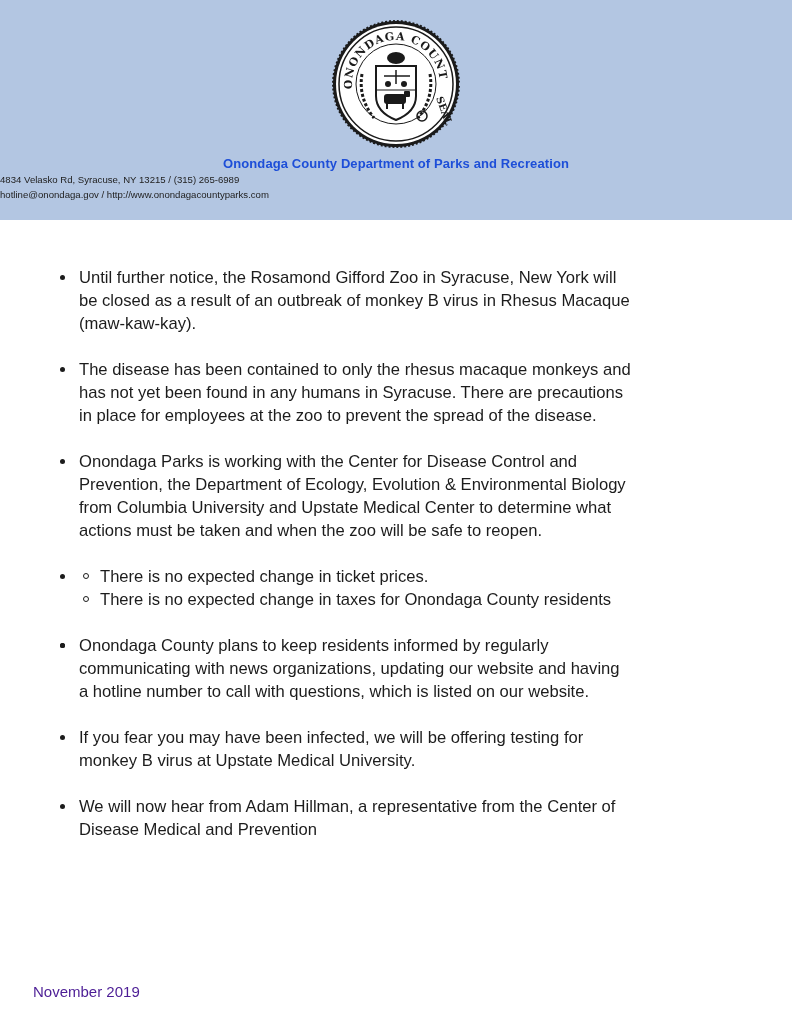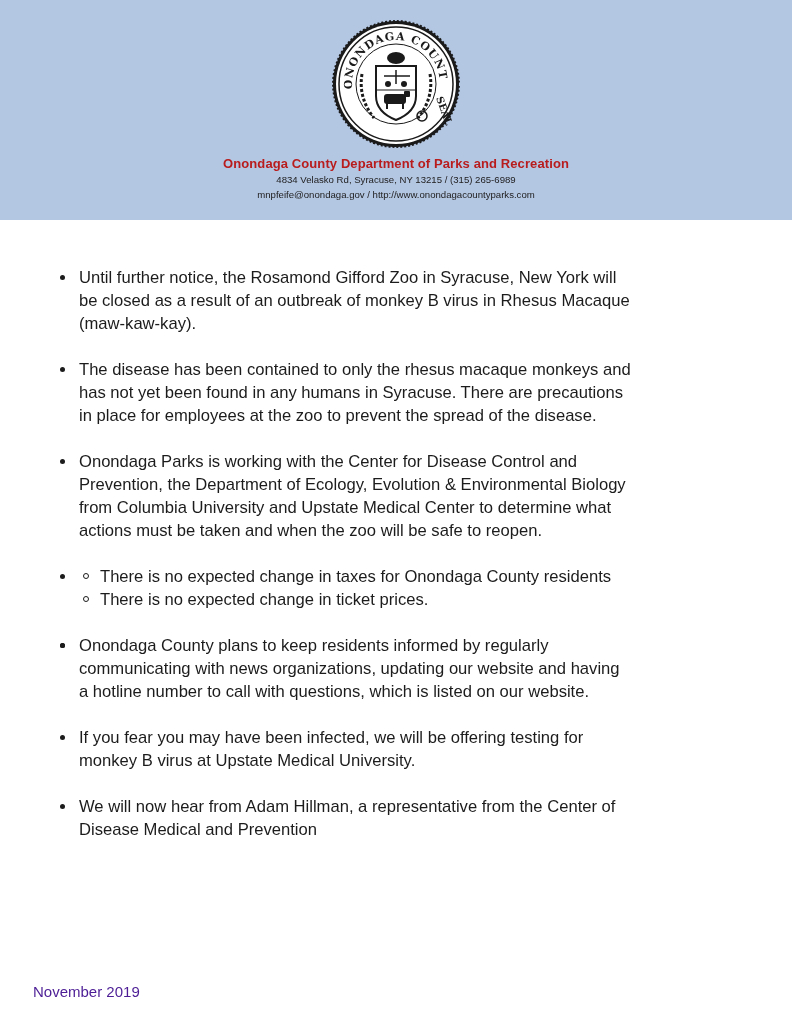--- a/index.html
+++ b/index.html
@@ -29,27 +29,26 @@
     width: 132px;
     height: 132px;
   }
   .org-name {
     position: absolute;
     left: 0; width: 792px;
     top: 156px;
     text-align: center;
     font-weight: bold;
     font-size: 13px;
-    color: #b91c1c;
+    color: #1d4ed8;
     letter-spacing: 0.1px;
   }
   .org-line {
     position: absolute;
     left: 0; width: 792px;
-    text-align: center;
     font-size: 9.6px;
     color: #222;
   }
   .org-address { top: 174px; }
   .org-contact { top: 189px; }
 
   .content {
     position: absolute;
     left: 0; top: 266px;
     width: 688px;
@@ -142,48 +141,48 @@
     <rect x="72" y="85" width="2" height="6" fill="#1a1a1a"></rect>
 
     <path d="M 32 56 Q 28 80 44 100" fill="none" stroke="#1a1a1a" stroke-width="3" stroke-dasharray="3 2"></path>
     <path d="M 100 56 Q 104 80 88 100" fill="none" stroke="#1a1a1a" stroke-width="3" stroke-dasharray="3 2"></path>
     <circle cx="92" cy="98" r="5" fill="none" stroke="#1a1a1a" stroke-width="1.5"></circle>
     <text x="106" y="80" font-family="DejaVu Serif, serif" font-weight="bold" font-size="10" fill="#1a1a1a" transform="rotate(70 106 80)">SEAL</text>
   </svg>
 
   <div class="org-name">Onondaga County Department of Parks and Recreation</div>
   <div class="org-line org-address">4834 Velasko Rd, Syracuse, NY 13215 / (315) 265-6989</div>
-  <div class="org-line org-contact">mnpfeife@onondaga.gov / http://www.onondagacountyparks.com</div>
+  <div class="org-line org-contact">hotline@onondaga.gov / http://www.onondagacountyparks.com</div>
 </div>
 
 <div class="content">
   <ul class="main">
     <li>
       <span class="bullet"></span>
       <span>Until further notice, the Rosamond Gifford Zoo in Syracuse, New York will be closed as a result of an outbreak of monkey B virus in Rhesus Macaque (maw-kaw-kay).</span>
     </li>
     <li>
       <span class="bullet"></span>
       <span>The disease has been contained to only the rhesus macaque monkeys and has not yet been found in any humans in Syracuse. There are precautions in place for employees at the zoo to prevent the spread of the disease.</span>
     </li>
     <li>
       <span class="bullet"></span>
       <span>Onondaga Parks is working with the Center for Disease Control and Prevention, the Department of Ecology, Evolution &amp; Environmental Biology from Columbia University and Upstate Medical Center to determine what actions must be taken and when the zoo will be safe to reopen.</span>
     </li>
     <li>
       <span class="bullet"></span>
       <ul class="sub">
+        <li>
+          <span class="sub-bullet"></span>
+          <span>There is no expected change in ticket prices.</span>
+        </li>
         <li>
           <span class="sub-bullet"></span>
           <span>There is no expected change in taxes for Onondaga County residents</span>
         </li>
-        <li>
-          <span class="sub-bullet"></span>
-          <span>There is no expected change in ticket prices.</span>
-        </li>
       </ul>
     </li>
     <li>
       <span class="bullet"></span>
     </li>
     <li>
       <span class="bullet"></span>
       <span>Onondaga County plans to keep residents informed by regularly communicating with news organizations, updating our website and having a hotline number to call with questions, which is listed on our website.</span>
     </li>
     <li>

